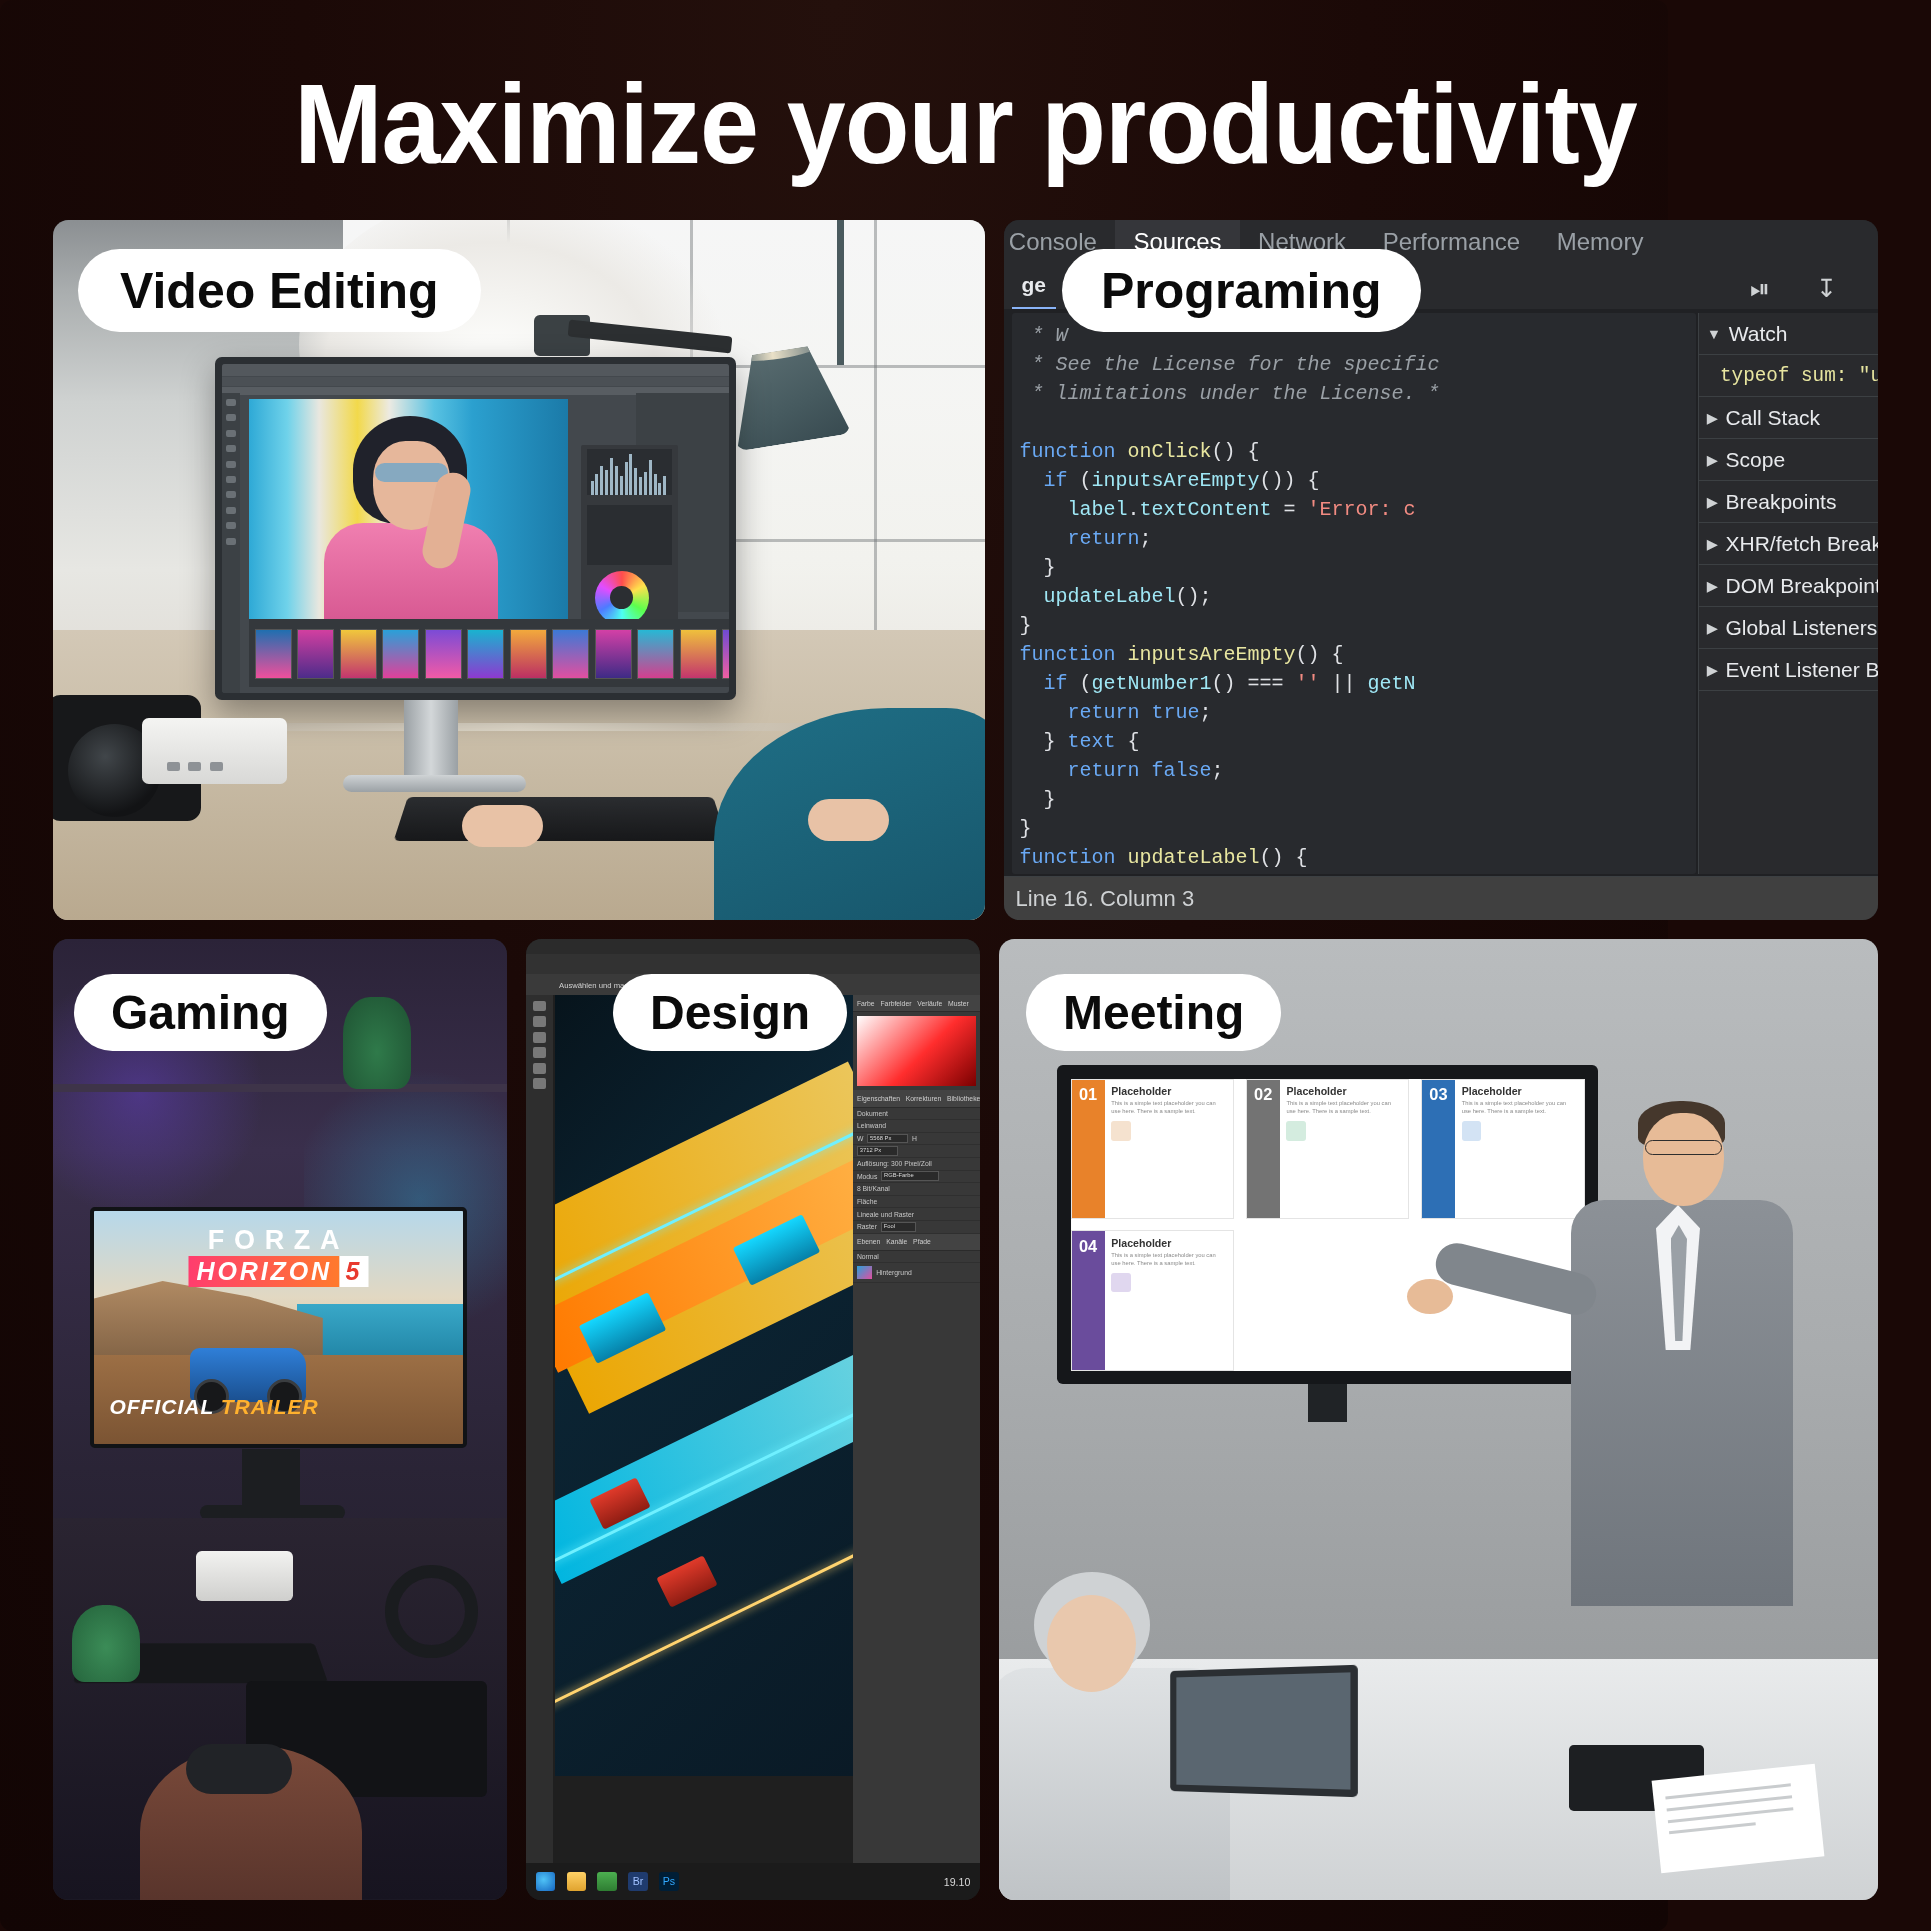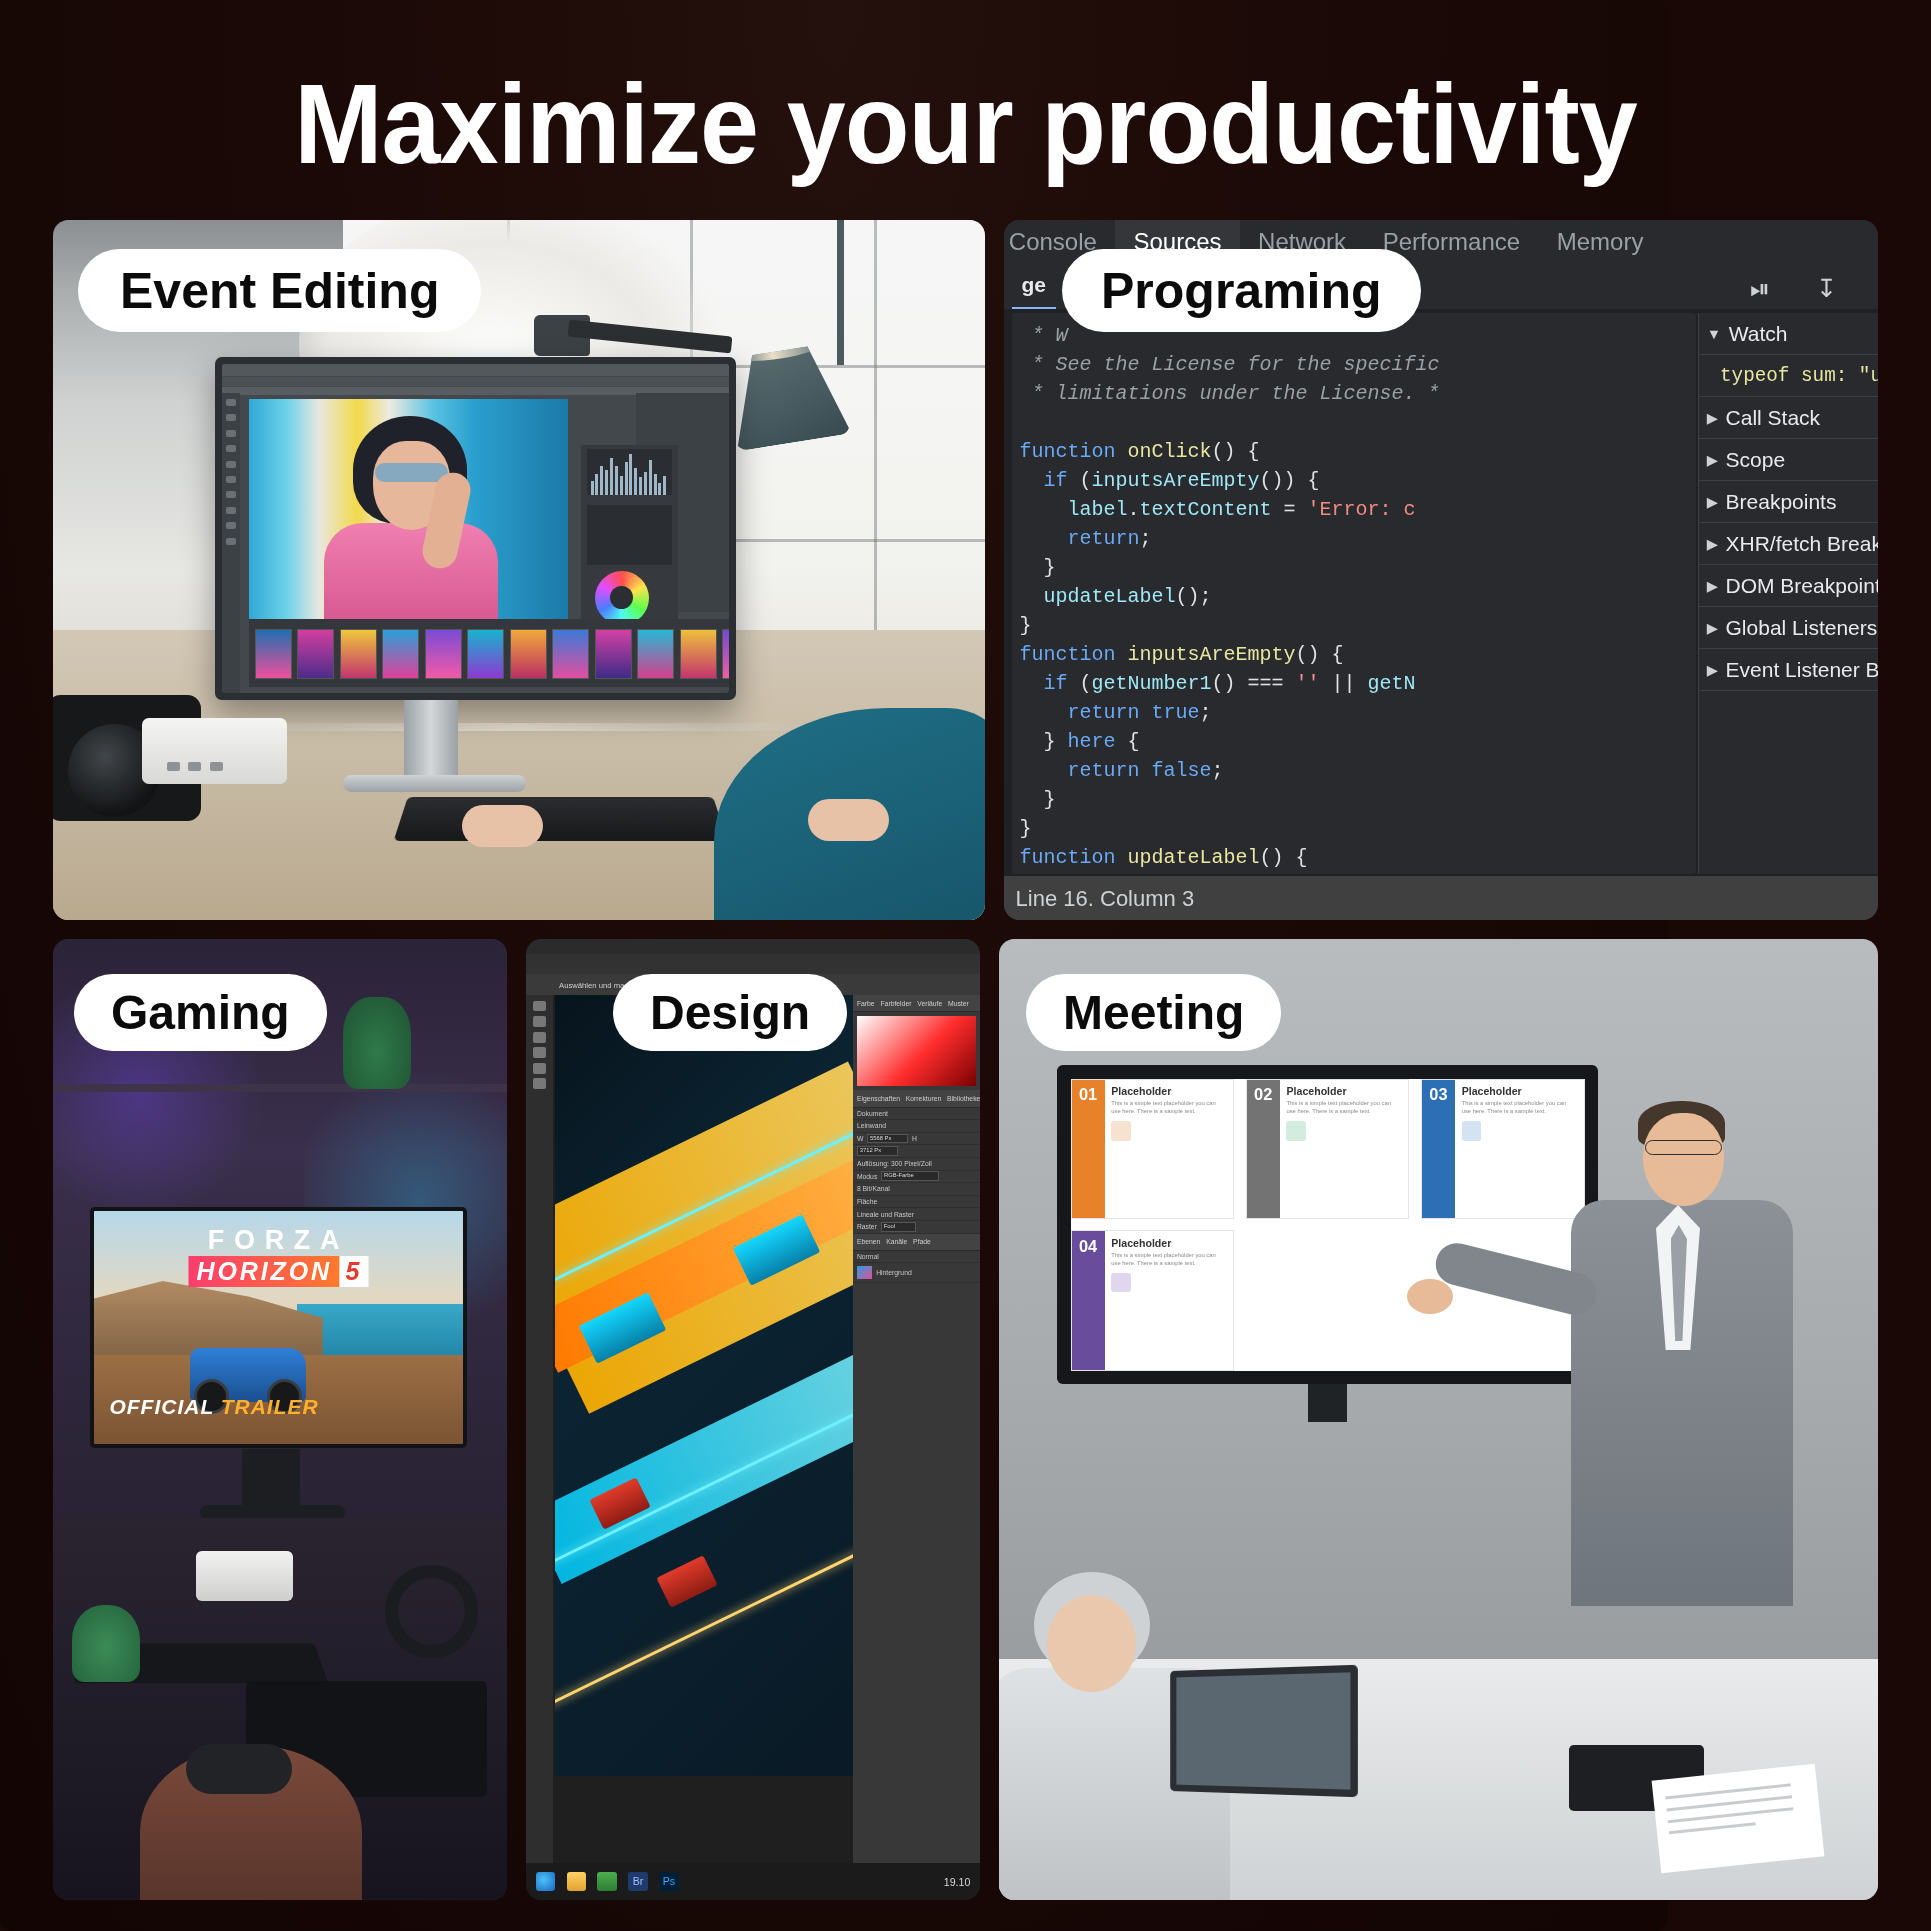--- a/index.html
+++ b/index.html
@@ -390,21 +390,21 @@
           <i style="left:25px"></i>
             <i style="left:46px"></i>
             <i style="left:68px"></i>
         </div>
         <div class="ve-keyboard"></div>
         <div class="ve-mousepad"></div>
         <div class="ve-person"></div>
         <div class="ve-hand" style="left:409px; top:585px"></div>
         <div class="ve-hand" style="left:755px; top:579px"></div>
       </div>
-      <div class="pill" style="left:25px; top:29px; height:83px; padding:0 42px; font-size:50px;">Event Editing</div>
+      <div class="pill" style="left:25px; top:29px; height:83px; padding:0 42px; font-size:50px;">Video Editing</div>
     </div>
 
     <div class="card" id="card-prog">
 
       <div class="dt-tabs">
         <div class="dt-tab" style="margin-left:-15.4px">Console</div>
         <div class="dt-tab active">Sources</div>
         <div class="dt-tab">Network</div>
         <div class="dt-tab">Performance</div>
         <div class="dt-tab">Memory</div>
@@ -423,21 +423,21 @@
 <span class="kw">function</span> <span class="fn">onClick</span><span class="pl">() {</span>
 <span class="pl">  </span><span class="kw">if</span> <span class="pl">(</span><span class="id">inputsAreEmpty</span><span class="pl">()) {</span>
 <span class="pl">    </span><span class="id">label</span><span class="pl">.</span><span class="id">textContent</span> <span class="pl">=</span> <span class="str">'Error: c</span>
 <span class="pl">    </span><span class="kw">return</span><span class="pl">;</span>
 <span class="pl">  }</span>
 <span class="pl">  </span><span class="id">updateLabel</span><span class="pl">();</span>
 <span class="pl">}</span>
 <span class="kw">function</span> <span class="fn">inputsAreEmpty</span><span class="pl">() {</span>
 <span class="pl">  </span><span class="kw">if</span> <span class="pl">(</span><span class="id">getNumber1</span><span class="pl">() </span><span class="pl">===</span> <span class="str">''</span> <span class="pl">|| </span><span class="id">getN</span>
 <span class="pl">    </span><span class="kw">return</span> <span class="kw">true</span><span class="pl">;</span>
-<span class="pl">  } </span><span class="kw">here</span><span class="pl"> {</span>
+<span class="pl">  } </span><span class="kw">text</span><span class="pl"> {</span>
 <span class="pl">    </span><span class="kw">return</span> <span class="kw">false</span><span class="pl">;</span>
 <span class="pl">  }</span>
 <span class="pl">}</span>
 <span class="kw">function</span> <span class="fn">updateLabel</span><span class="pl">() {</span>
  
  
  
 
 
  

